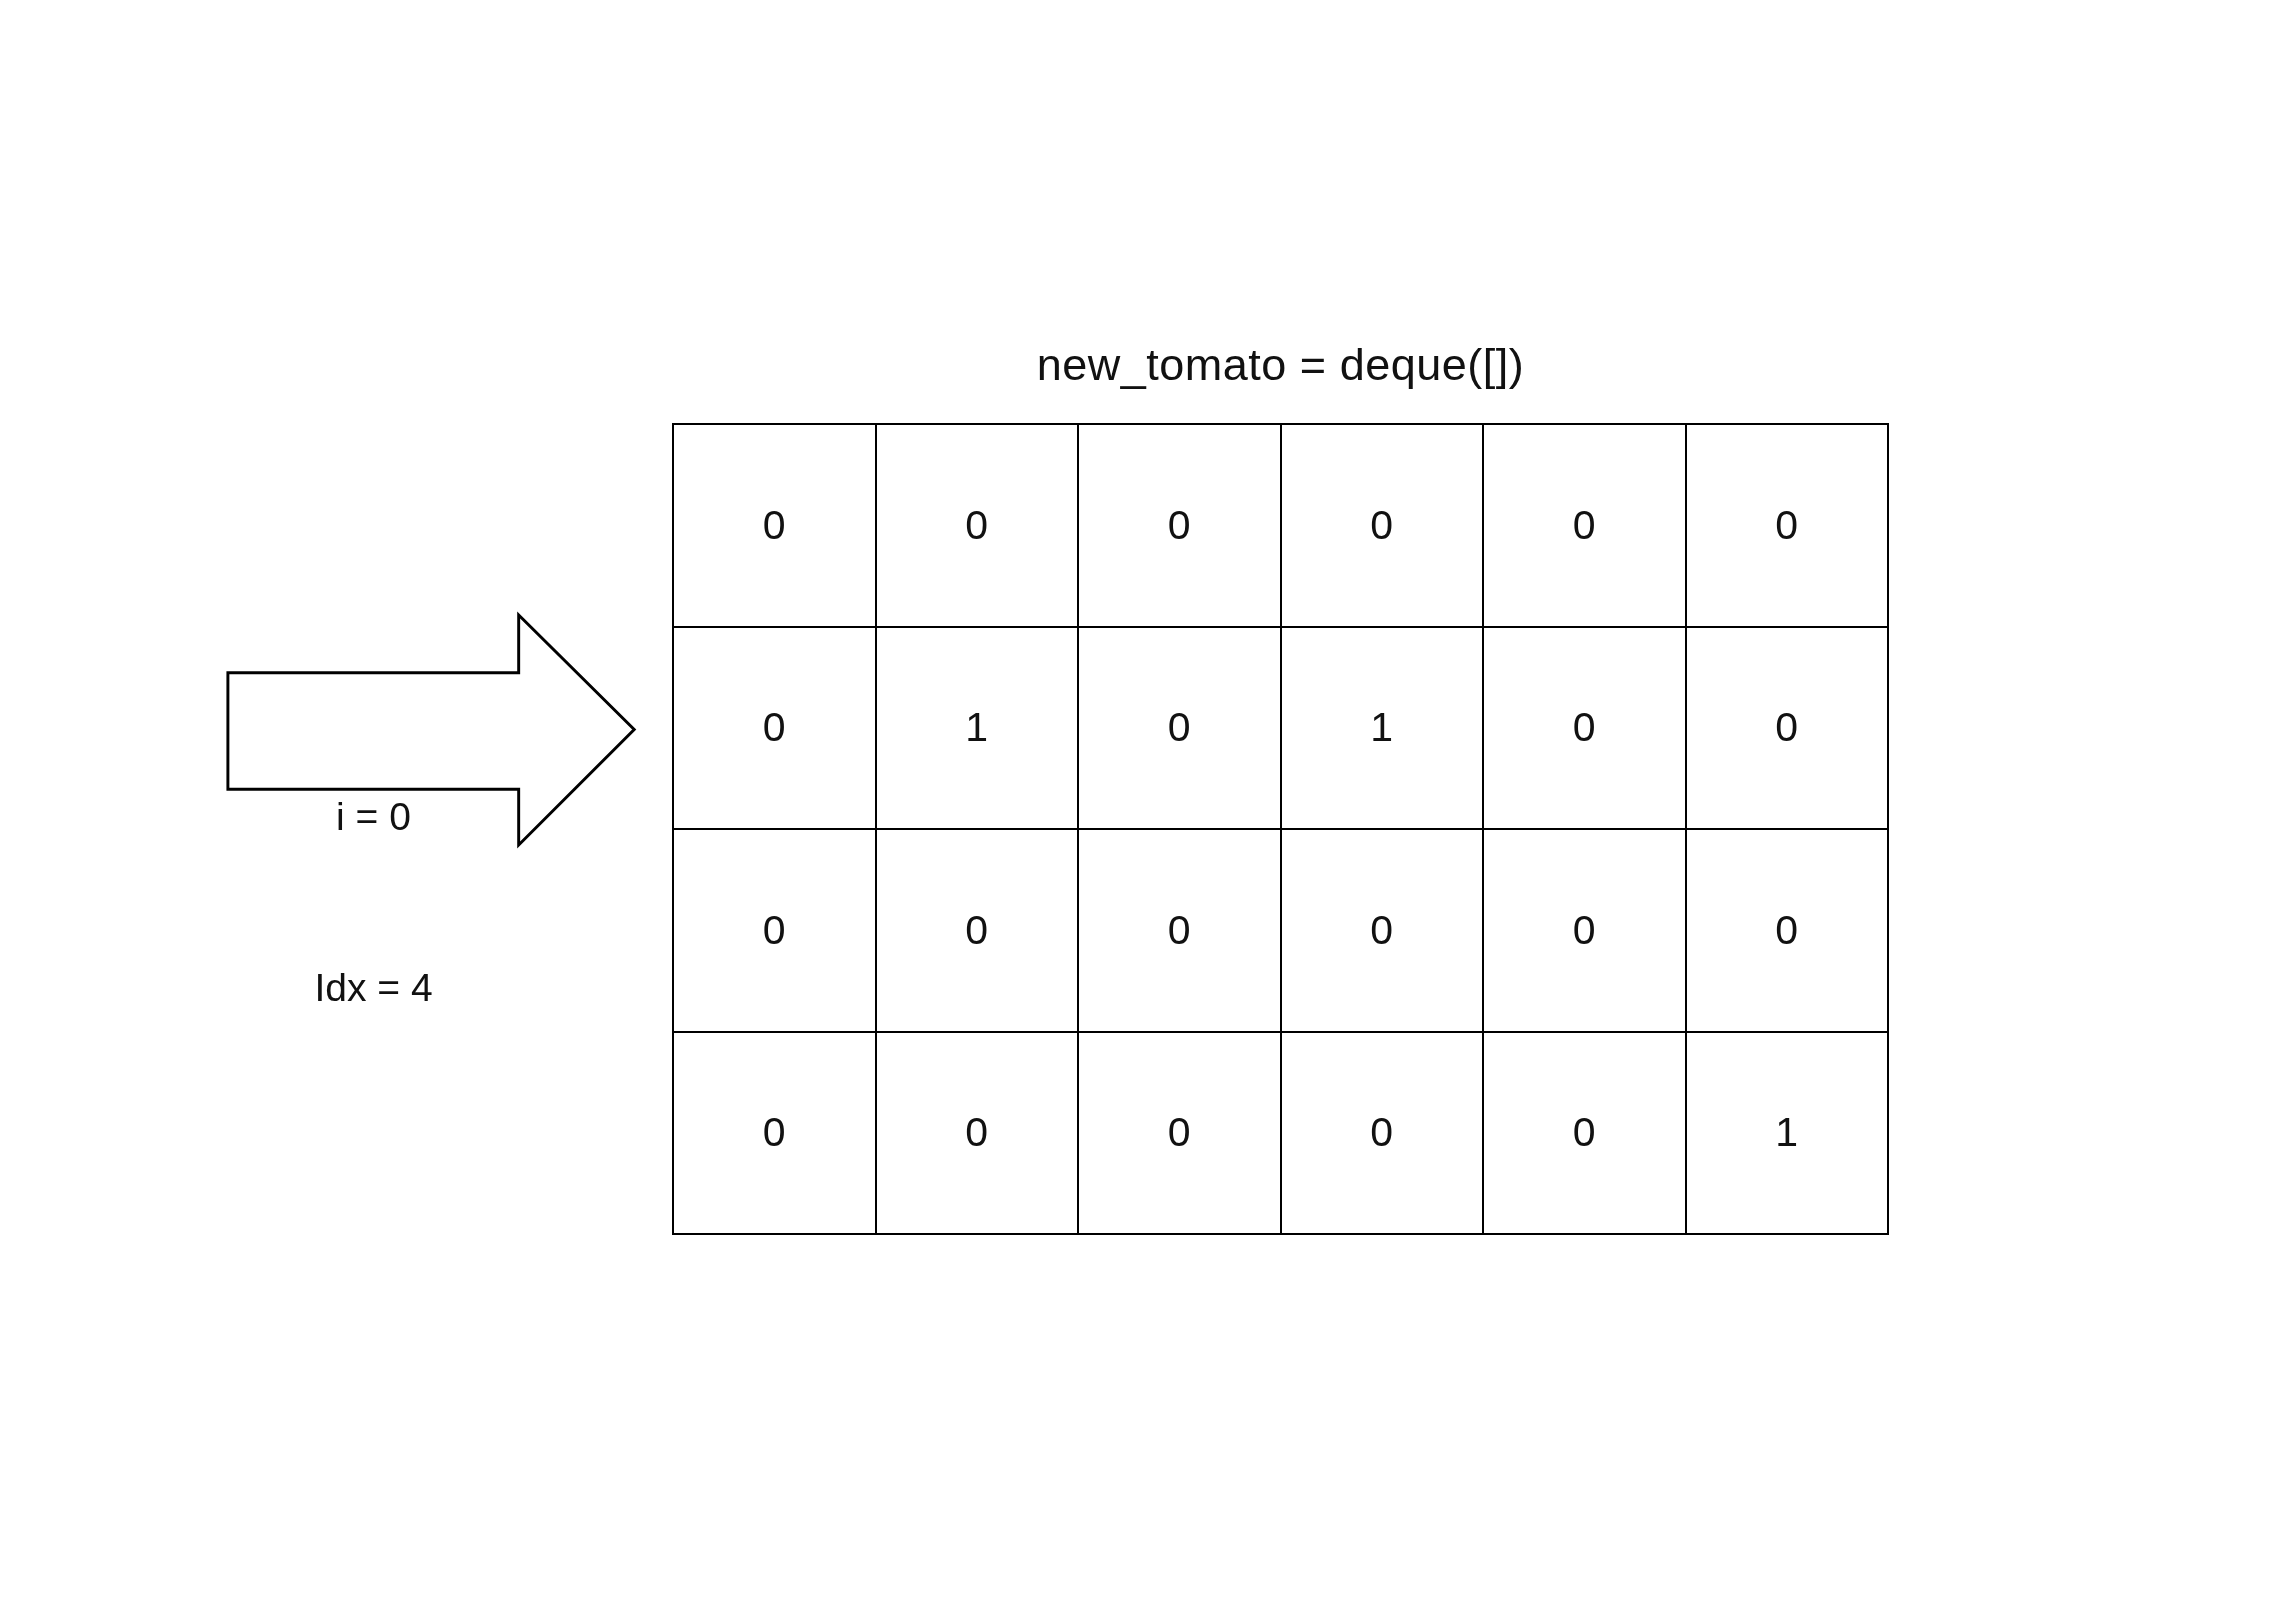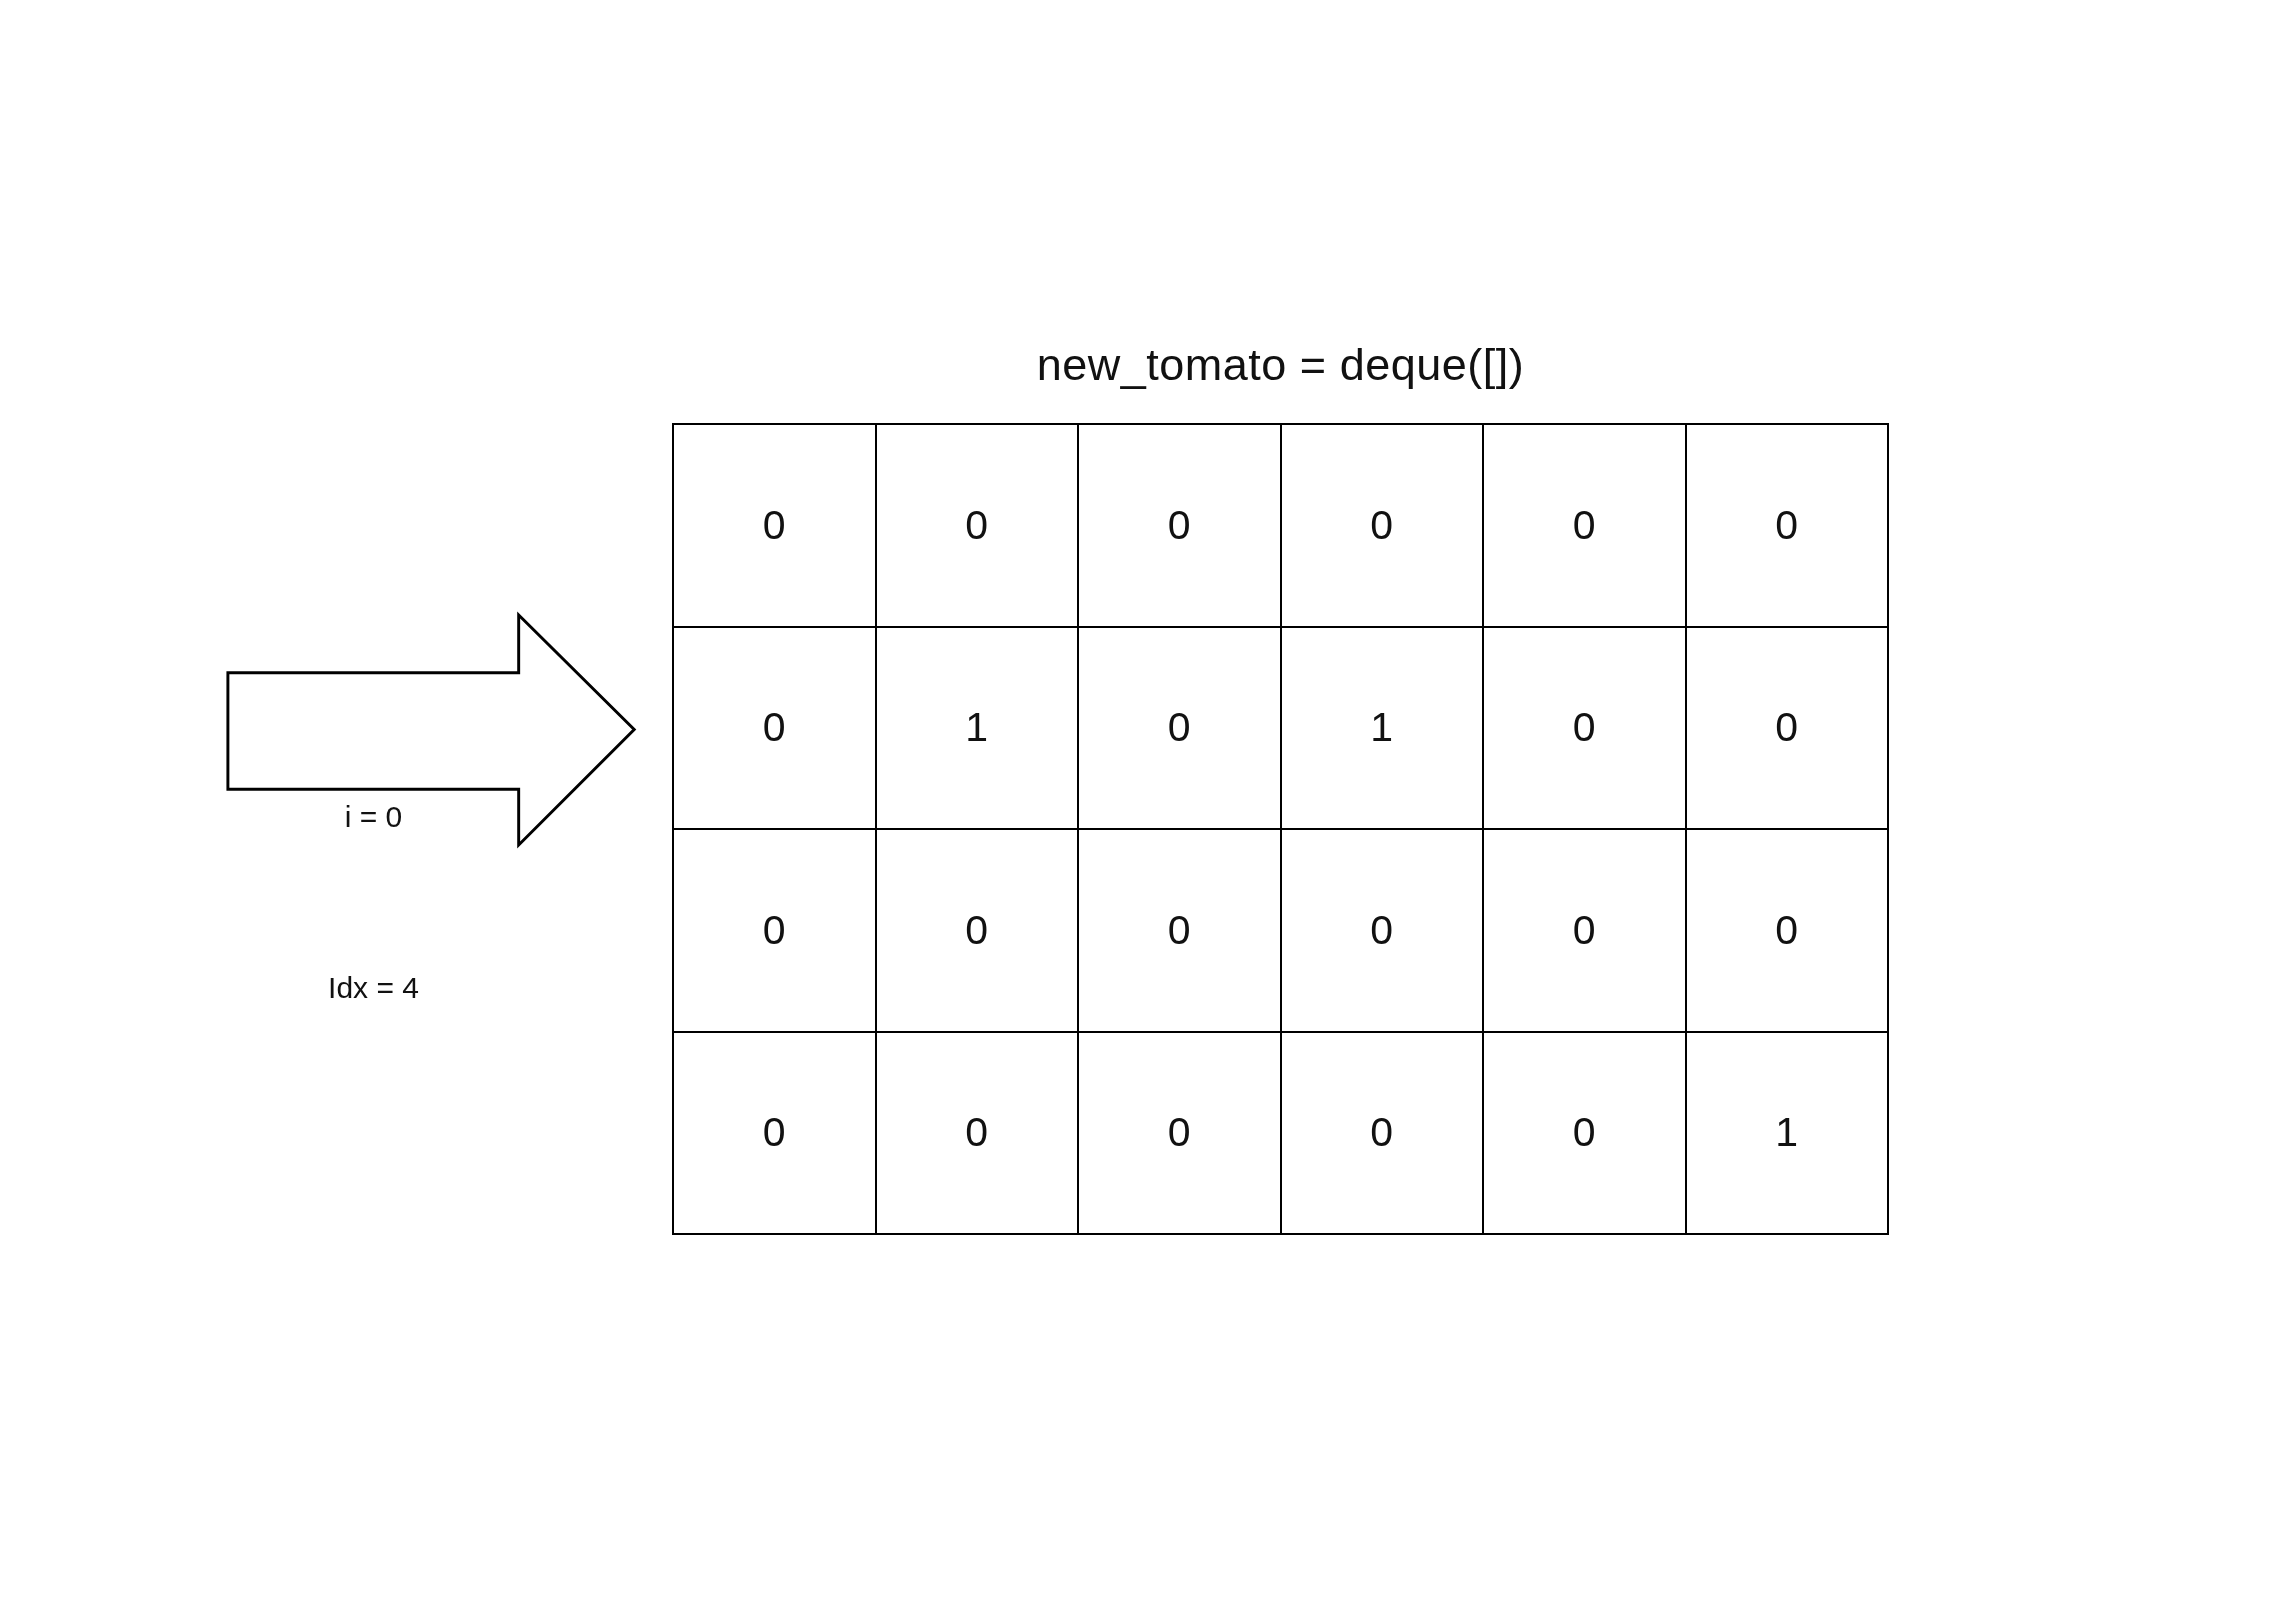--- a/index.html
+++ b/index.html
@@ -54,21 +54,21 @@
     top: 608px;
     width: 421px;
     height: 245px;
   }
   .arrow-label {
     position: absolute;
     left: 228px;
     top: 674px;
     width: 291px;
     text-align: center;
-    font-size: 30px;
+    font-size: 39px;
     line-height: 57px;
     white-space: pre;
   }
 </style>
 </head>
 <body>
 
 <div class="canvas">
 
   <div class="diagram-title">new_tomato = deque([])</div>

